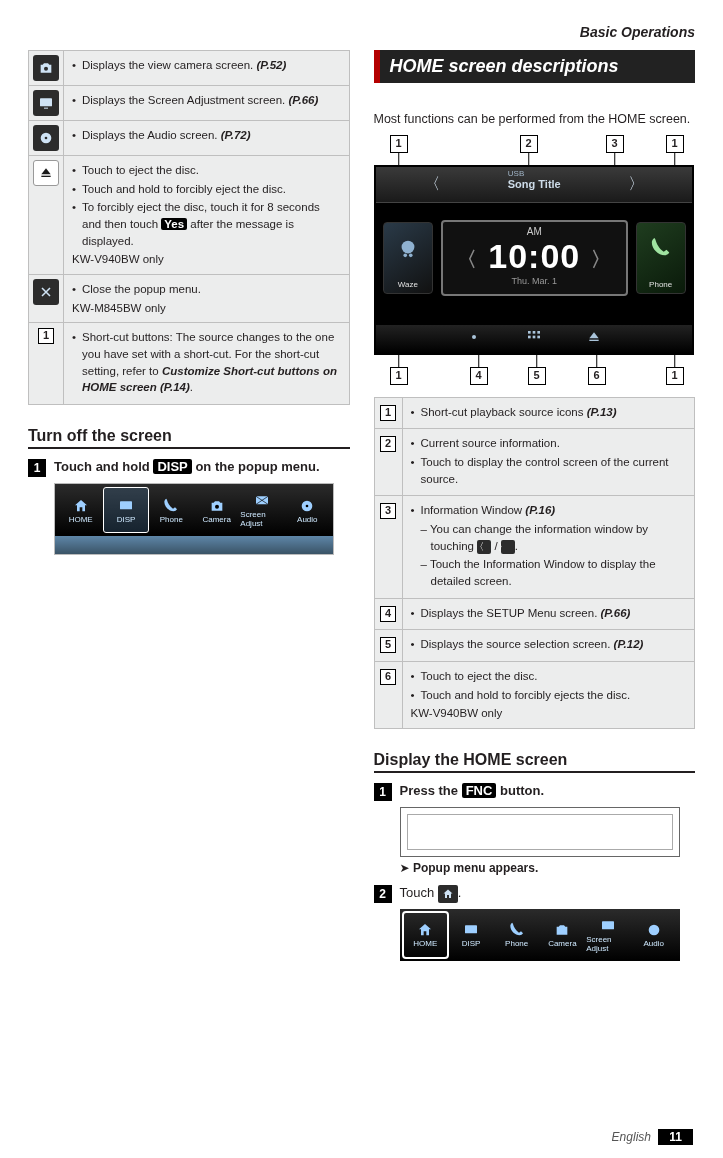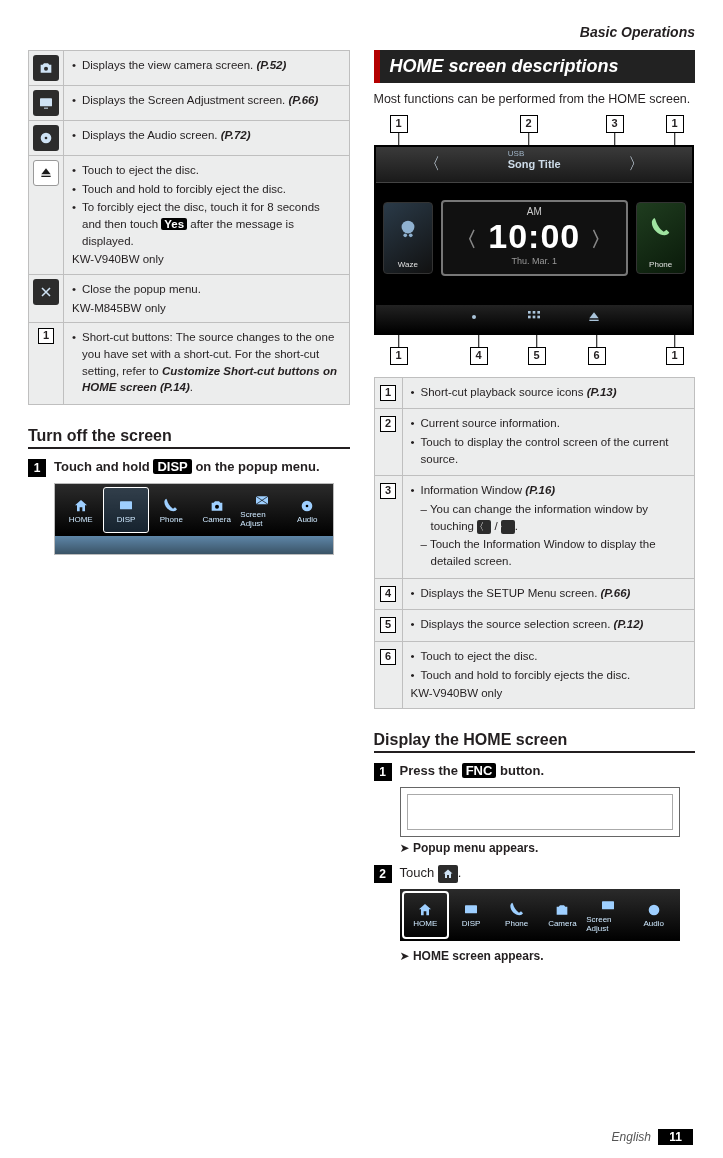--- a/index.html
+++ b/index.html
@@ -86,21 +86,21 @@
     padding-bottom: 2px;
     margin: 22px 0 10px 0;
   }
   h2.band {
     background:#222;
     border-left: 6px solid #b40000;
     color:#fff;
     font-size:18px;
     font-weight:700;
     padding:6px 10px;
-    margin-bottom:8px;
+    margin-bottom:28px;
     font-style: italic;
   }
   
   .step { display:flex; gap:8px; margin: 8px 0 6px 0; }
   .step .num {
     width:18px; height:18px; background:#000; color:#fff;
     display:flex;align-items:center;justify-content:center;
     font-weight:700; font-size:12px; flex:none;
   }
   .step .txt { font-weight:700; font-size:13px; line-height:1.3; }
@@ -648,21 +648,20 @@
         </div>
         <div class="pm-item">
           <span class="pm-icn">
               <svg viewBox="0 0 24 24">
                 <circle cx="12" cy="12" r="8"></circle>
               </svg>
             </span>
           <span>Audio</span>
         </div>
       </div>
-      <div class="result-line" style="margin-top:8px;"><span class="chev">➤ </span><span>HOME screen appears.</span></div>
 
     </div>
   </div>
 </div>
 
 <div class="footer">
   <span>English</span>
   <span class="pg">11</span>
 </div>
 

